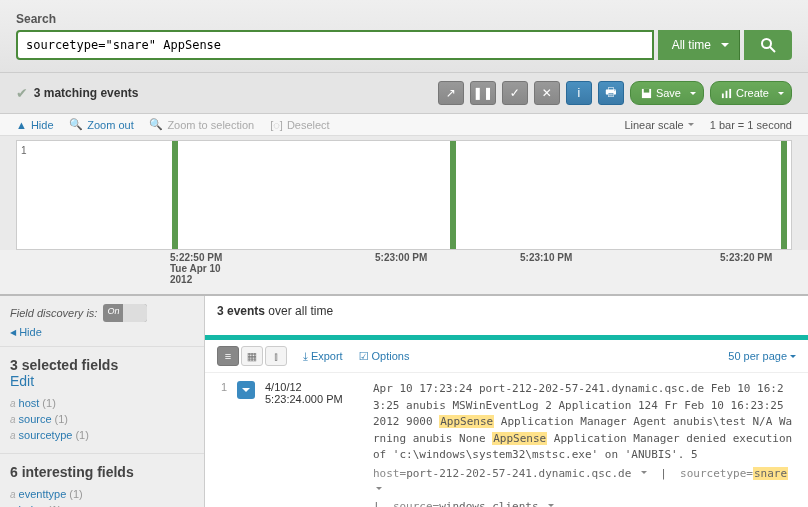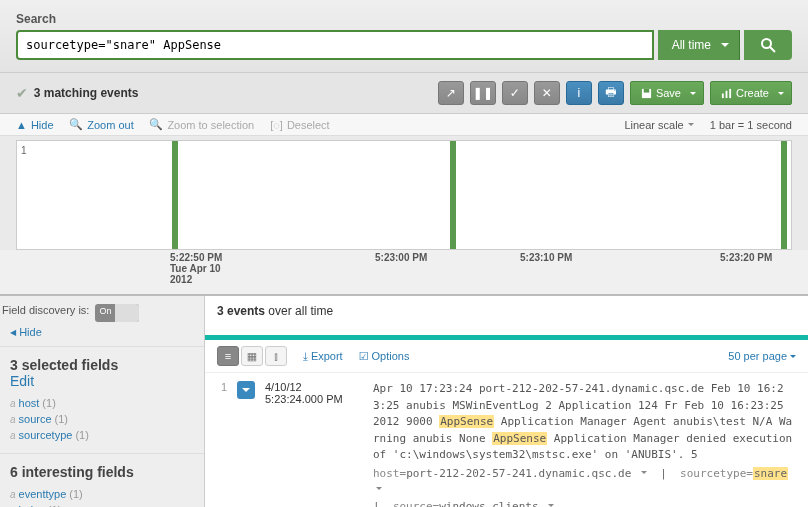--- a/index.html
+++ b/index.html
@@ -13,21 +13,21 @@
 .search-btn { background: #5b9a4e; border: none; border-radius: 0 4px 4px 0; padding: 0 16px; display: flex; align-items: center; justify-content: center; cursor: pointer; }
 .search-btn svg { width: 16px; height: 16px; fill: #fff; }
 
 .results-bar { display: flex; align-items: center; justify-content: space-between; padding: 8px 16px; background: #e5e5e5; }
 .results-left { display: flex; align-items: center; gap: 6px; color: #555; }
 .check-icon { color: #9a9; font-size: 14px; }
 .results-left b { color: #333; }
 .action-group { display: flex; gap: 6px; align-items: center; }
 .btn-grey { background: linear-gradient(#999,#888); border: 1px solid #777; border-radius: 3px; width: 26px; height: 24px; display: flex; align-items: center; justify-content: center; color: #fff; }
 .btn-blue { background: linear-gradient(#4a90c0,#3a7aa8); border: 1px solid #2a6a98; border-radius: 3px; width: 26px; height: 24px; display: flex; align-items: center; justify-content: center; color: #fff; }
-.btn-green { background: linear-gradient(#6aaa5a,#5b9a4e); border: 1px solid #4a8a3e; border-radius: 2px; padding: 4px 10px; height: 24px; display: flex; align-items: center; gap: 4px; color: #fff; font-size: 11px; position: relative; }
+.btn-green { background: linear-gradient(#6aaa5a,#5b9a4e); border: 1px solid #4a8a3e; border-radius: 9px; padding: 4px 10px; height: 24px; display: flex; align-items: center; gap: 4px; color: #fff; font-size: 11px; position: relative; }
 .btn-green.dd { padding-right: 22px; }
 .btn-green.dd::after { content: ""; position: absolute; right: 7px; top: 50%; margin-top: -1px; border: 3px solid transparent; border-top-color: #fff; }
 .icon-sm { width: 11px; height: 11px; fill: #fff; }
 
 .timeline-toolbar { display: flex; align-items: center; justify-content: space-between; padding: 4px 16px; background: #f7f7f7; border-top: 1px solid #ccc; border-bottom: 1px solid #ddd; font-size: 11px; }
 .tl-left { display: flex; gap: 16px; }
 .tl-link { color: #2a7ab0; display: flex; align-items: center; gap: 4px; cursor: pointer; }
 .tl-link.disabled { color: #aaa; cursor: default; }
 .tl-right { display: flex; gap: 16px; color: #555; align-items: center;}
 .scale-dd::after { content: ""; display: inline-block; margin-left: 4px; border: 3px solid transparent; border-top-color: #888; vertical-align: middle; }
@@ -42,21 +42,21 @@
 
 .timeline-axis { display: flex; padding: 2px 16px 6px; font-size: 10px; color: #555; background: #f0f0f0; position: relative; }
 .axis-tick { position: absolute; font-weight: bold; }
 .axis-tick.t1 { left: 170px; }
 .axis-tick.t2 { left: 375px; }
 .axis-tick.t3 { left: 520px; }
 .axis-tick.t4 { left: 720px; }
 
 .lower { display: flex; border-top: 2px solid #bbb; min-height: 220px; }
 .sidebar { width: 205px; background: #eeeeee; border-right: 1px solid #ccc; display:flex; flex-direction:column; }
-.fd-row { padding: 8px 2px 4px; font-size: 11px; color: #555; display: flex; align-items: flex-start; gap: 6px; }
+.fd-row { padding: 8px 10px 4px; font-size: 11px; color: #555; display: flex; align-items: center; gap: 6px; font-style: italic; }
 .toggle { background: #888; width: 44px; height: 18px; border-radius: 3px; position: relative; display:inline-block; }
 .toggle::before { content: ""; position:absolute; left:0; top:0; bottom:0; width:24px; background:#ccc; border-radius:3px 0 0 3px;}
 .toggle::after{ position:absolute; right:3px; top:1px; font-size:9px; color:transparent;}
 .toggle.on::before{ left:auto; right:0; background:#ddd; border-radius:0 3px 3px 0;}
 .toggle-label-on{ position:absolute; left:4px; top:2px; font-size:9px; color:#fff; }
 .hide-link { color:#2a7ab0; font-size:11px; padding: 0 10px 8px; display:flex; align-items:center; gap:3px; cursor:pointer; }
 .hide-link::before{ content:"◀"; font-size:8px;}
 .side-section { border-top:1px solid #ddd; padding: 10px; }
 .side-head { font-weight:bold; color:#444; font-size:14px; margin-bottom:6px; display:flex; justify-content:center;flex-direction:column;}
 .side-head a{ color:#2a7ab0; font-weight:normal; cursor:pointer;}

